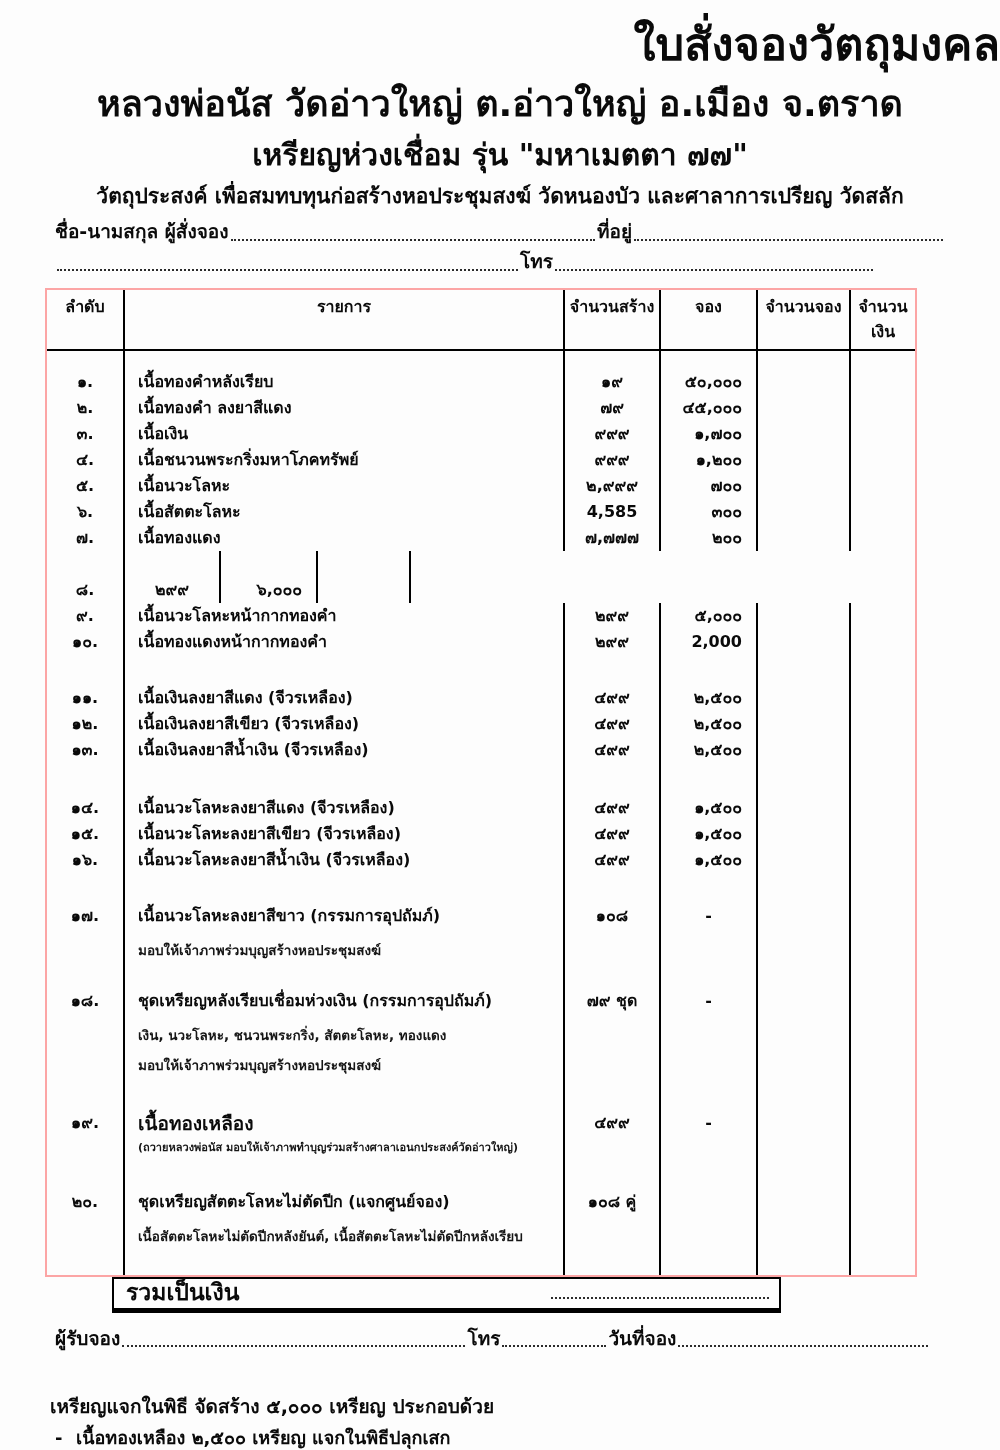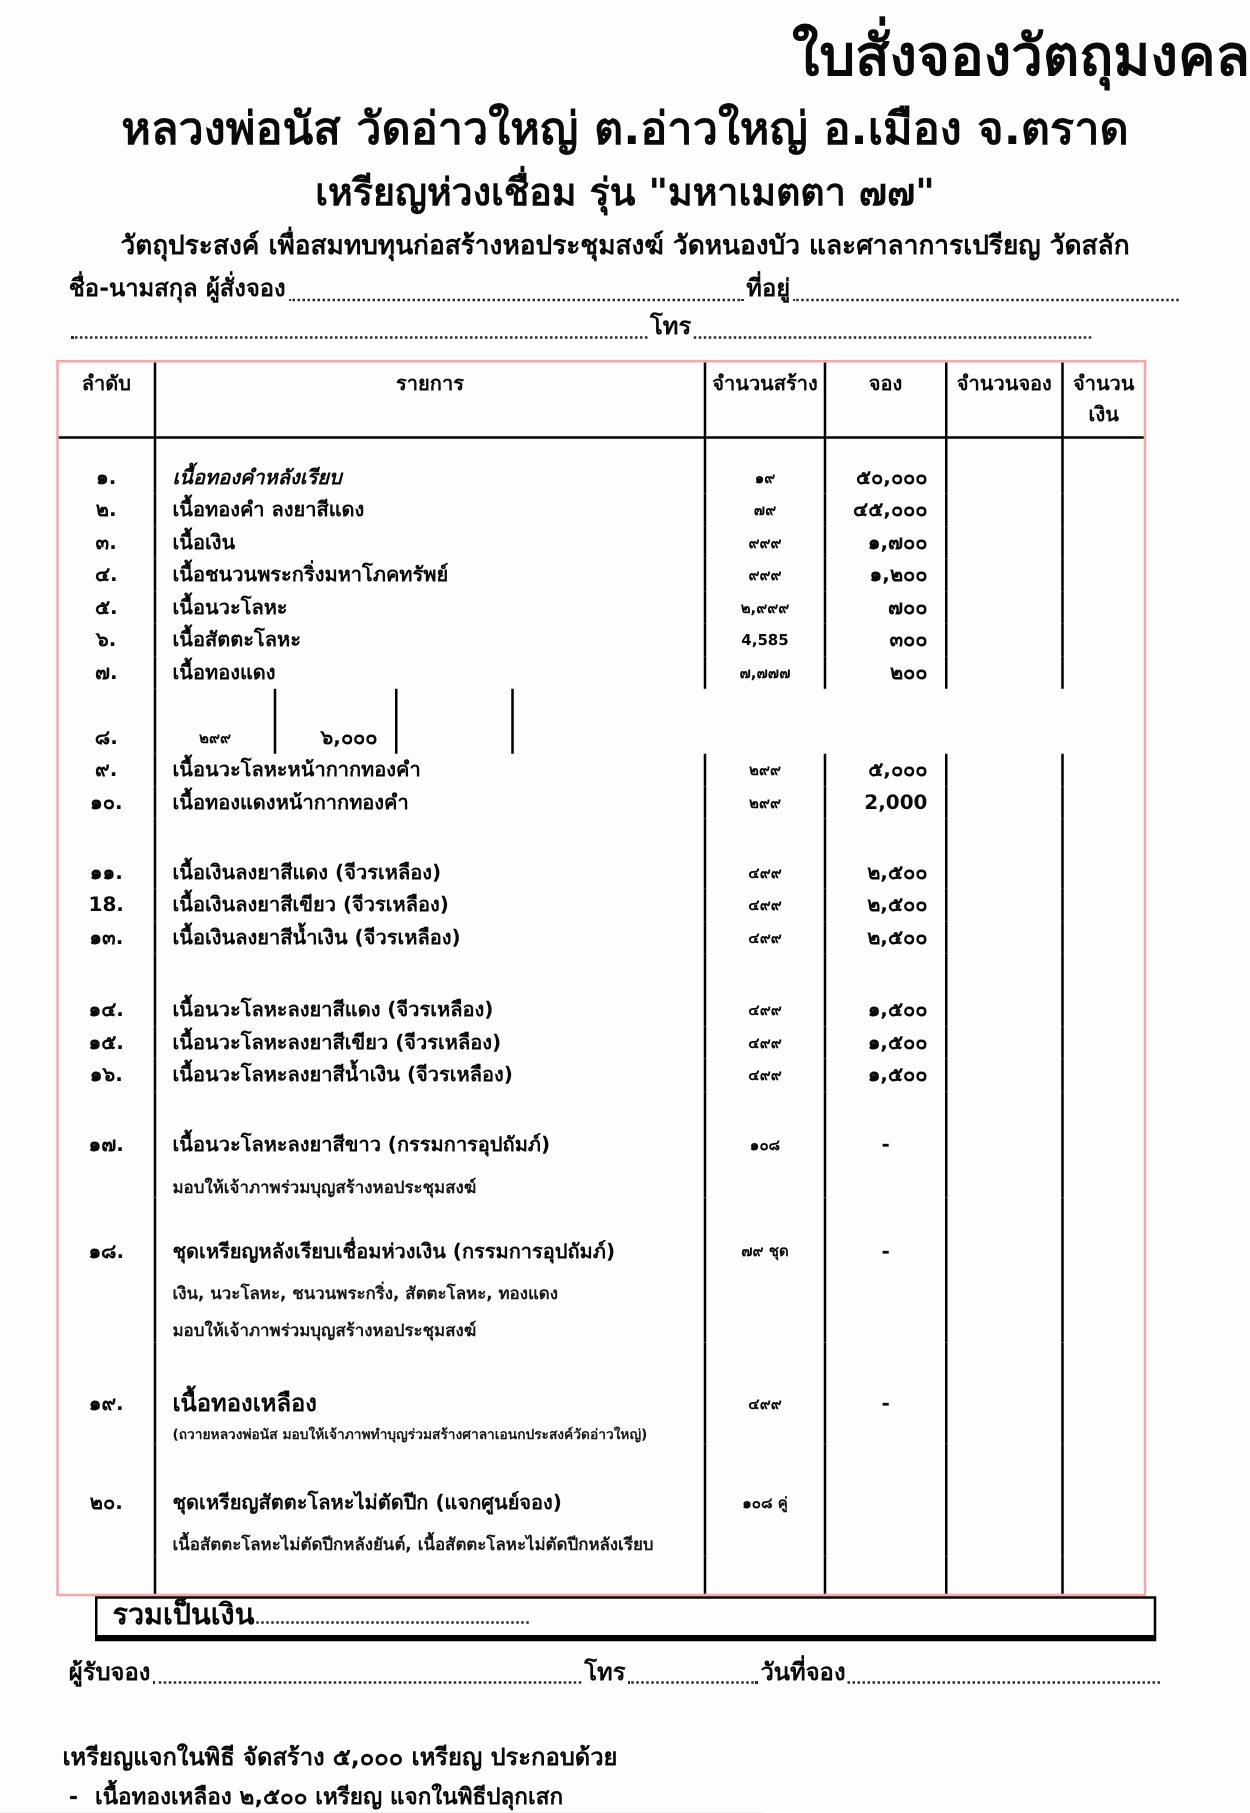--- a/index.html
+++ b/index.html
@@ -39,33 +39,33 @@
   .cell { border-right:2px solid #000; }
   .cell:last-child { border-right:none; }
   .c0 { width:78px;  flex:none; }
   .c1 { width:440px; flex:none; }
   .c2 { width:96px;  flex:none; }
   .c3 { width:97px;  flex:none; }
   .c4 { width:93px;  flex:none; }
   .c5 { flex:1; }
   .trow .c0 { text-align:center; font-size:16px; font-weight:bold; line-height:26px; }
   .trow .c1 { padding-left:13px; padding-right:6px; }
-  .trow .c2 { text-align:center; font-size:12px; font-weight:bold; line-height:26px; }
+  .trow .c2 { text-align:center; font-size:16px; font-weight:bold; line-height:26px; }
   .trow .c3 { text-align:right; padding-right:14px; font-size:16px; font-weight:bold; line-height:26px; }
   .trow .c3.dash { text-align:center; padding-right:0; }
   .iname { font-size:16px; font-weight:bold; line-height:26px; }
   .iname.large { font-size:19px; }
   .sub { font-size:13.5px; font-weight:600; line-height:1.25; margin-top:13px; color:#161616; }
   .sub.tiny { font-size:11px; margin-top:5px; }
   .spacer-row { height:30px; }
   
   .total-bar {
-    margin-left:76px; width:849px; height:36px;
+    margin-left:112px; width:669px; height:36px;
     border:2px solid #000; border-bottom-width:5px;
-    display:flex; align-items:flex-end; padding:0 8px 3px 12px;
+    display:flex; align-items:flex-end; padding:0 8px 3px 12px;justify-content:space-between;
   }
   .total-bar .lbl { font-size:23px; font-weight:bold; line-height:1.1; white-space:nowrap; }
   .total-bar .dots { width:218px; flex:none; margin-bottom:6px; }
   
   .line-receiver { margin:12px 70px 0 55px; }
   .line-receiver .d1 { flex:3.3; }
   .line-receiver .d2 { flex:1; }
   .line-receiver .d3 { flex:2.4; }
   
   .notes { margin:42px 0 0 50px; }
@@ -100,21 +100,21 @@
         <div class="cell c0">ลำดับ</div>
         <div class="cell c1">รายการ</div>
         <div class="cell c2">จำนวนสร้าง</div>
         <div class="cell c3">จอง</div>
         <div class="cell c4">จำนวนจอง</div>
         <div class="cell c5">จำนวนเงิน</div>
       </div>
     <div class="tbody">
         <div class="trow">
           <div class="cell c0" style="padding-top: 18px;">๑.</div>
-          <div class="cell c1" style="padding-top: 18px; font-style: italic;">
+          <div class="cell c1" style="padding-top: 18px;">
             <div class="iname">เนื้อทองคำหลังเรียบ</div>
           </div>
           <div class="cell c2" style="padding-top: 18px;">๑๙</div>
           <div class="cell c3" style="padding-top: 18px;">๕๐,๐๐๐</div>
           <div class="cell c4" style="padding-top: 18px;"></div>
           <div class="cell c5" style="padding-top: 18px;"></div>
         </div>
         <div class="trow">
           <div class="cell c0">๒.</div>
           <div class="cell c1">
@@ -206,21 +206,21 @@
           <div class="cell c0" style="padding-top: 30px;">๑๑.</div>
           <div class="cell c1" style="padding-top: 30px;">
             <div class="iname">เนื้อเงินลงยาสีแดง (จีวรเหลือง)</div>
           </div>
           <div class="cell c2" style="padding-top: 30px;">๔๙๙</div>
           <div class="cell c3" style="padding-top: 30px;">๒,๕๐๐</div>
           <div class="cell c4" style="padding-top: 30px;"></div>
           <div class="cell c5" style="padding-top: 30px;"></div>
         </div>
         <div class="trow">
-          <div class="cell c0">18.</div>
+          <div class="cell c0">๑๒.</div>
           <div class="cell c1">
             <div class="iname">เนื้อเงินลงยาสีเขียว (จีวรเหลือง)</div>
           </div>
           <div class="cell c2">๔๙๙</div>
           <div class="cell c3">๒,๕๐๐</div>
           <div class="cell c4"></div>
           <div class="cell c5"></div>
         </div>
         <div class="trow">
           <div class="cell c0">๑๓.</div>

